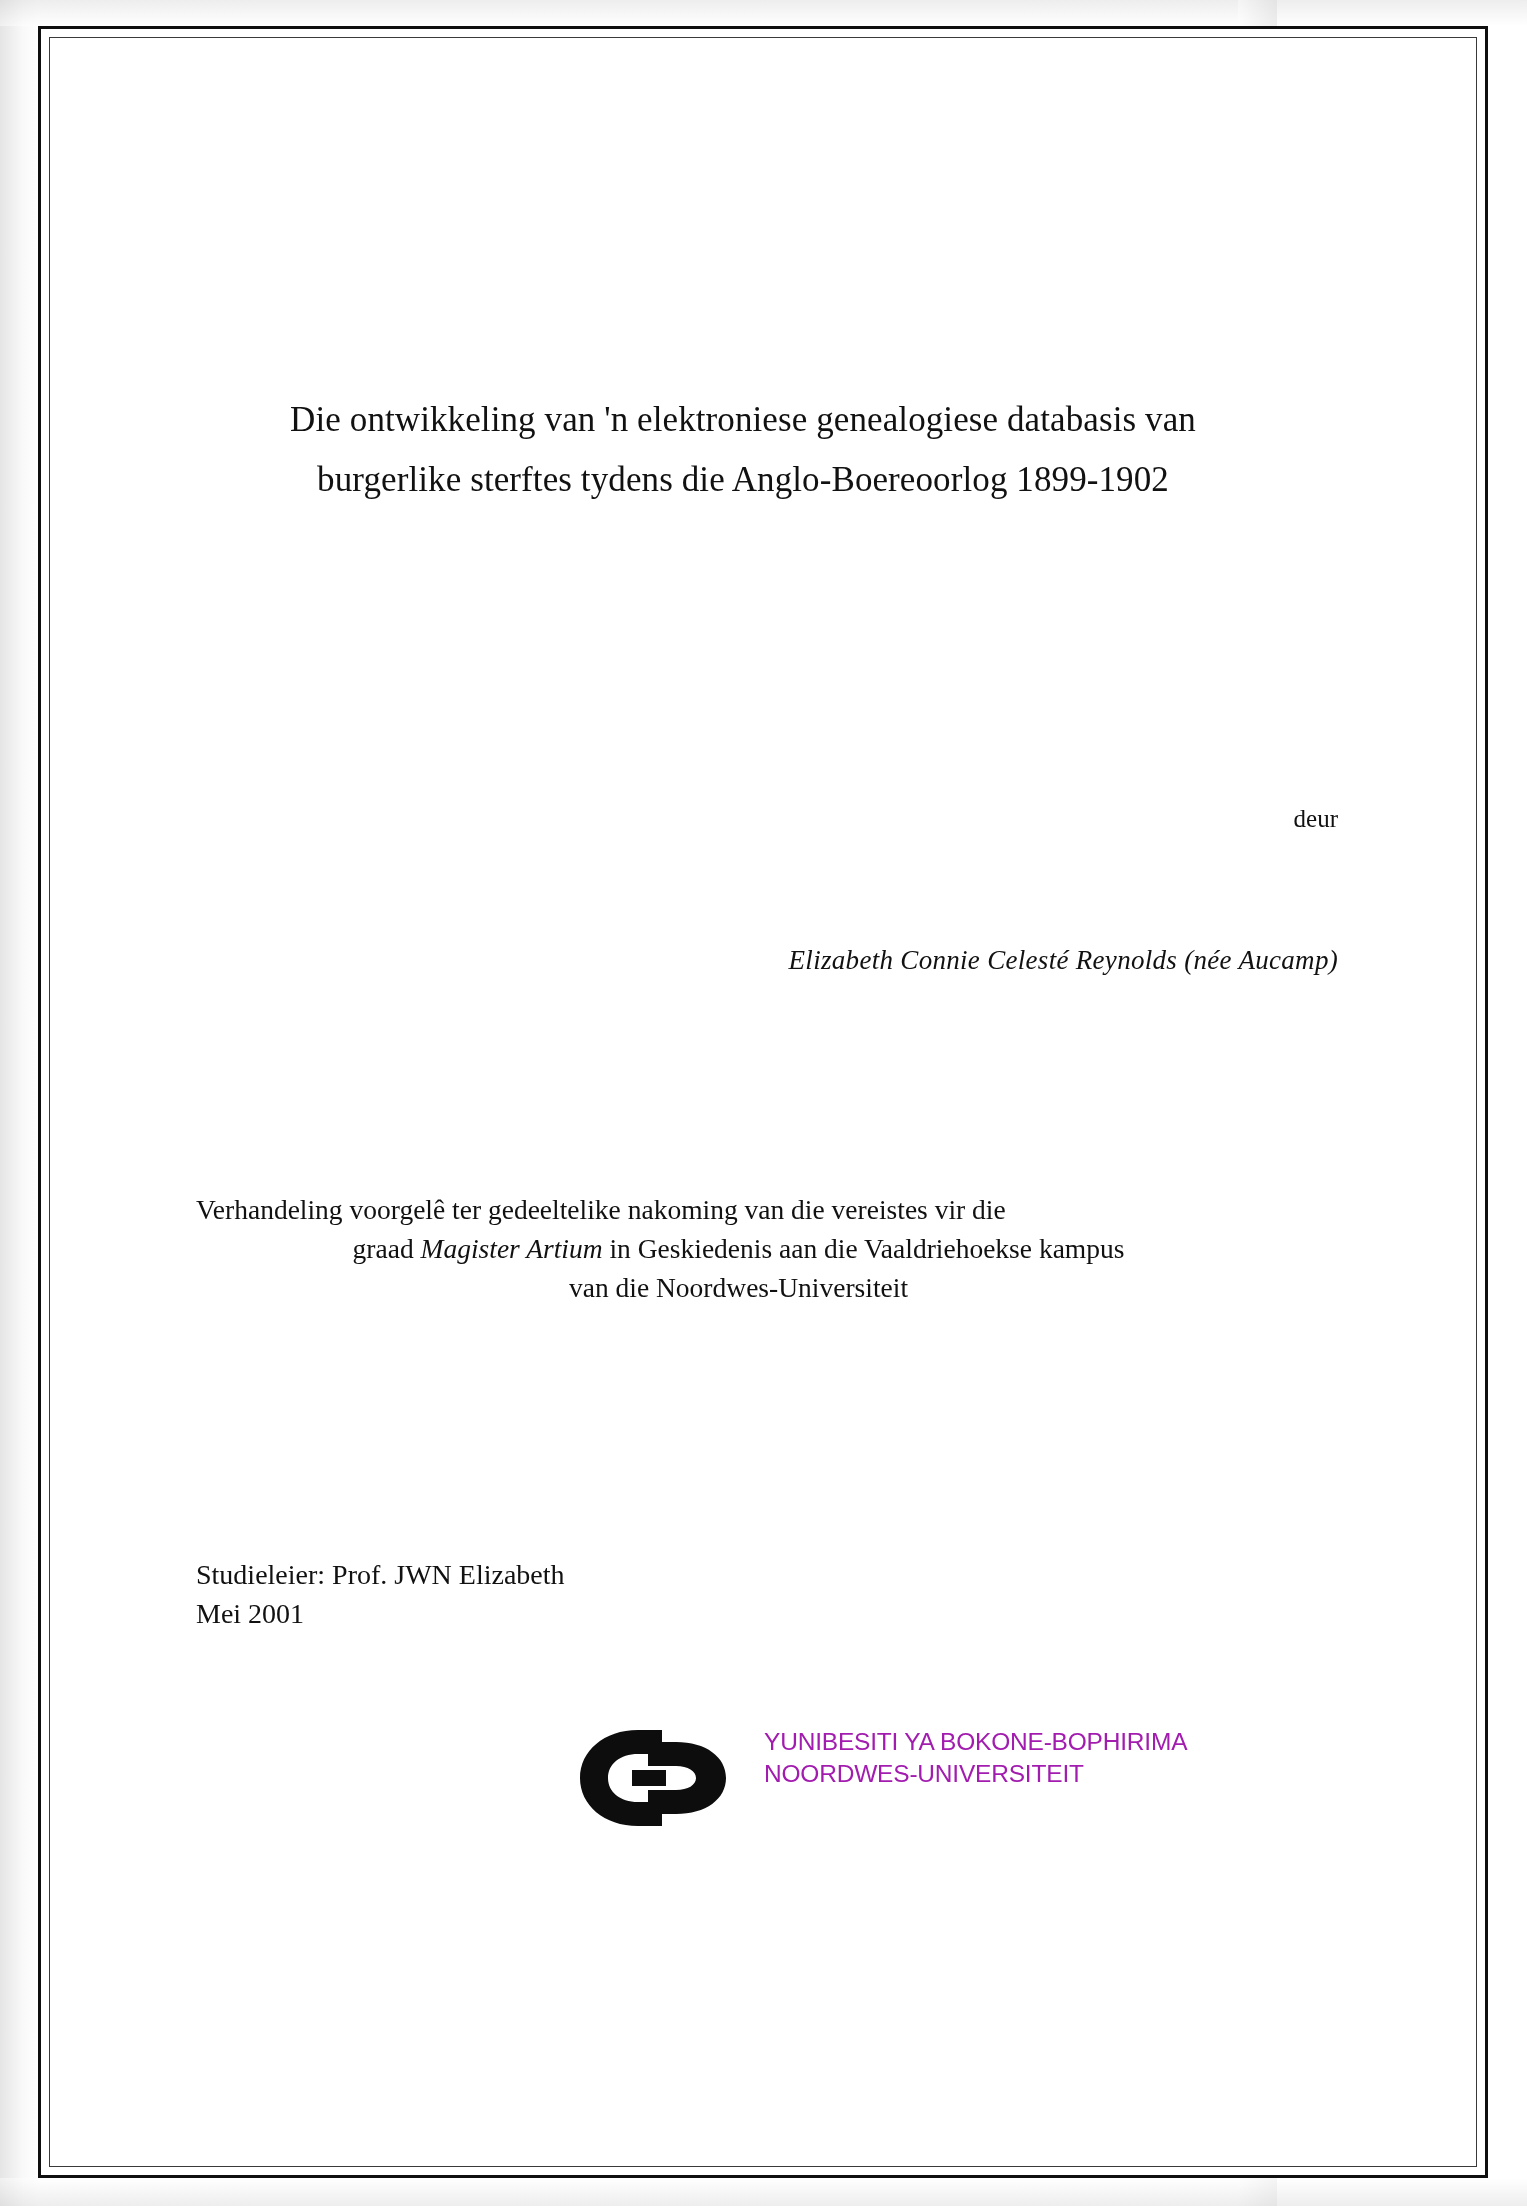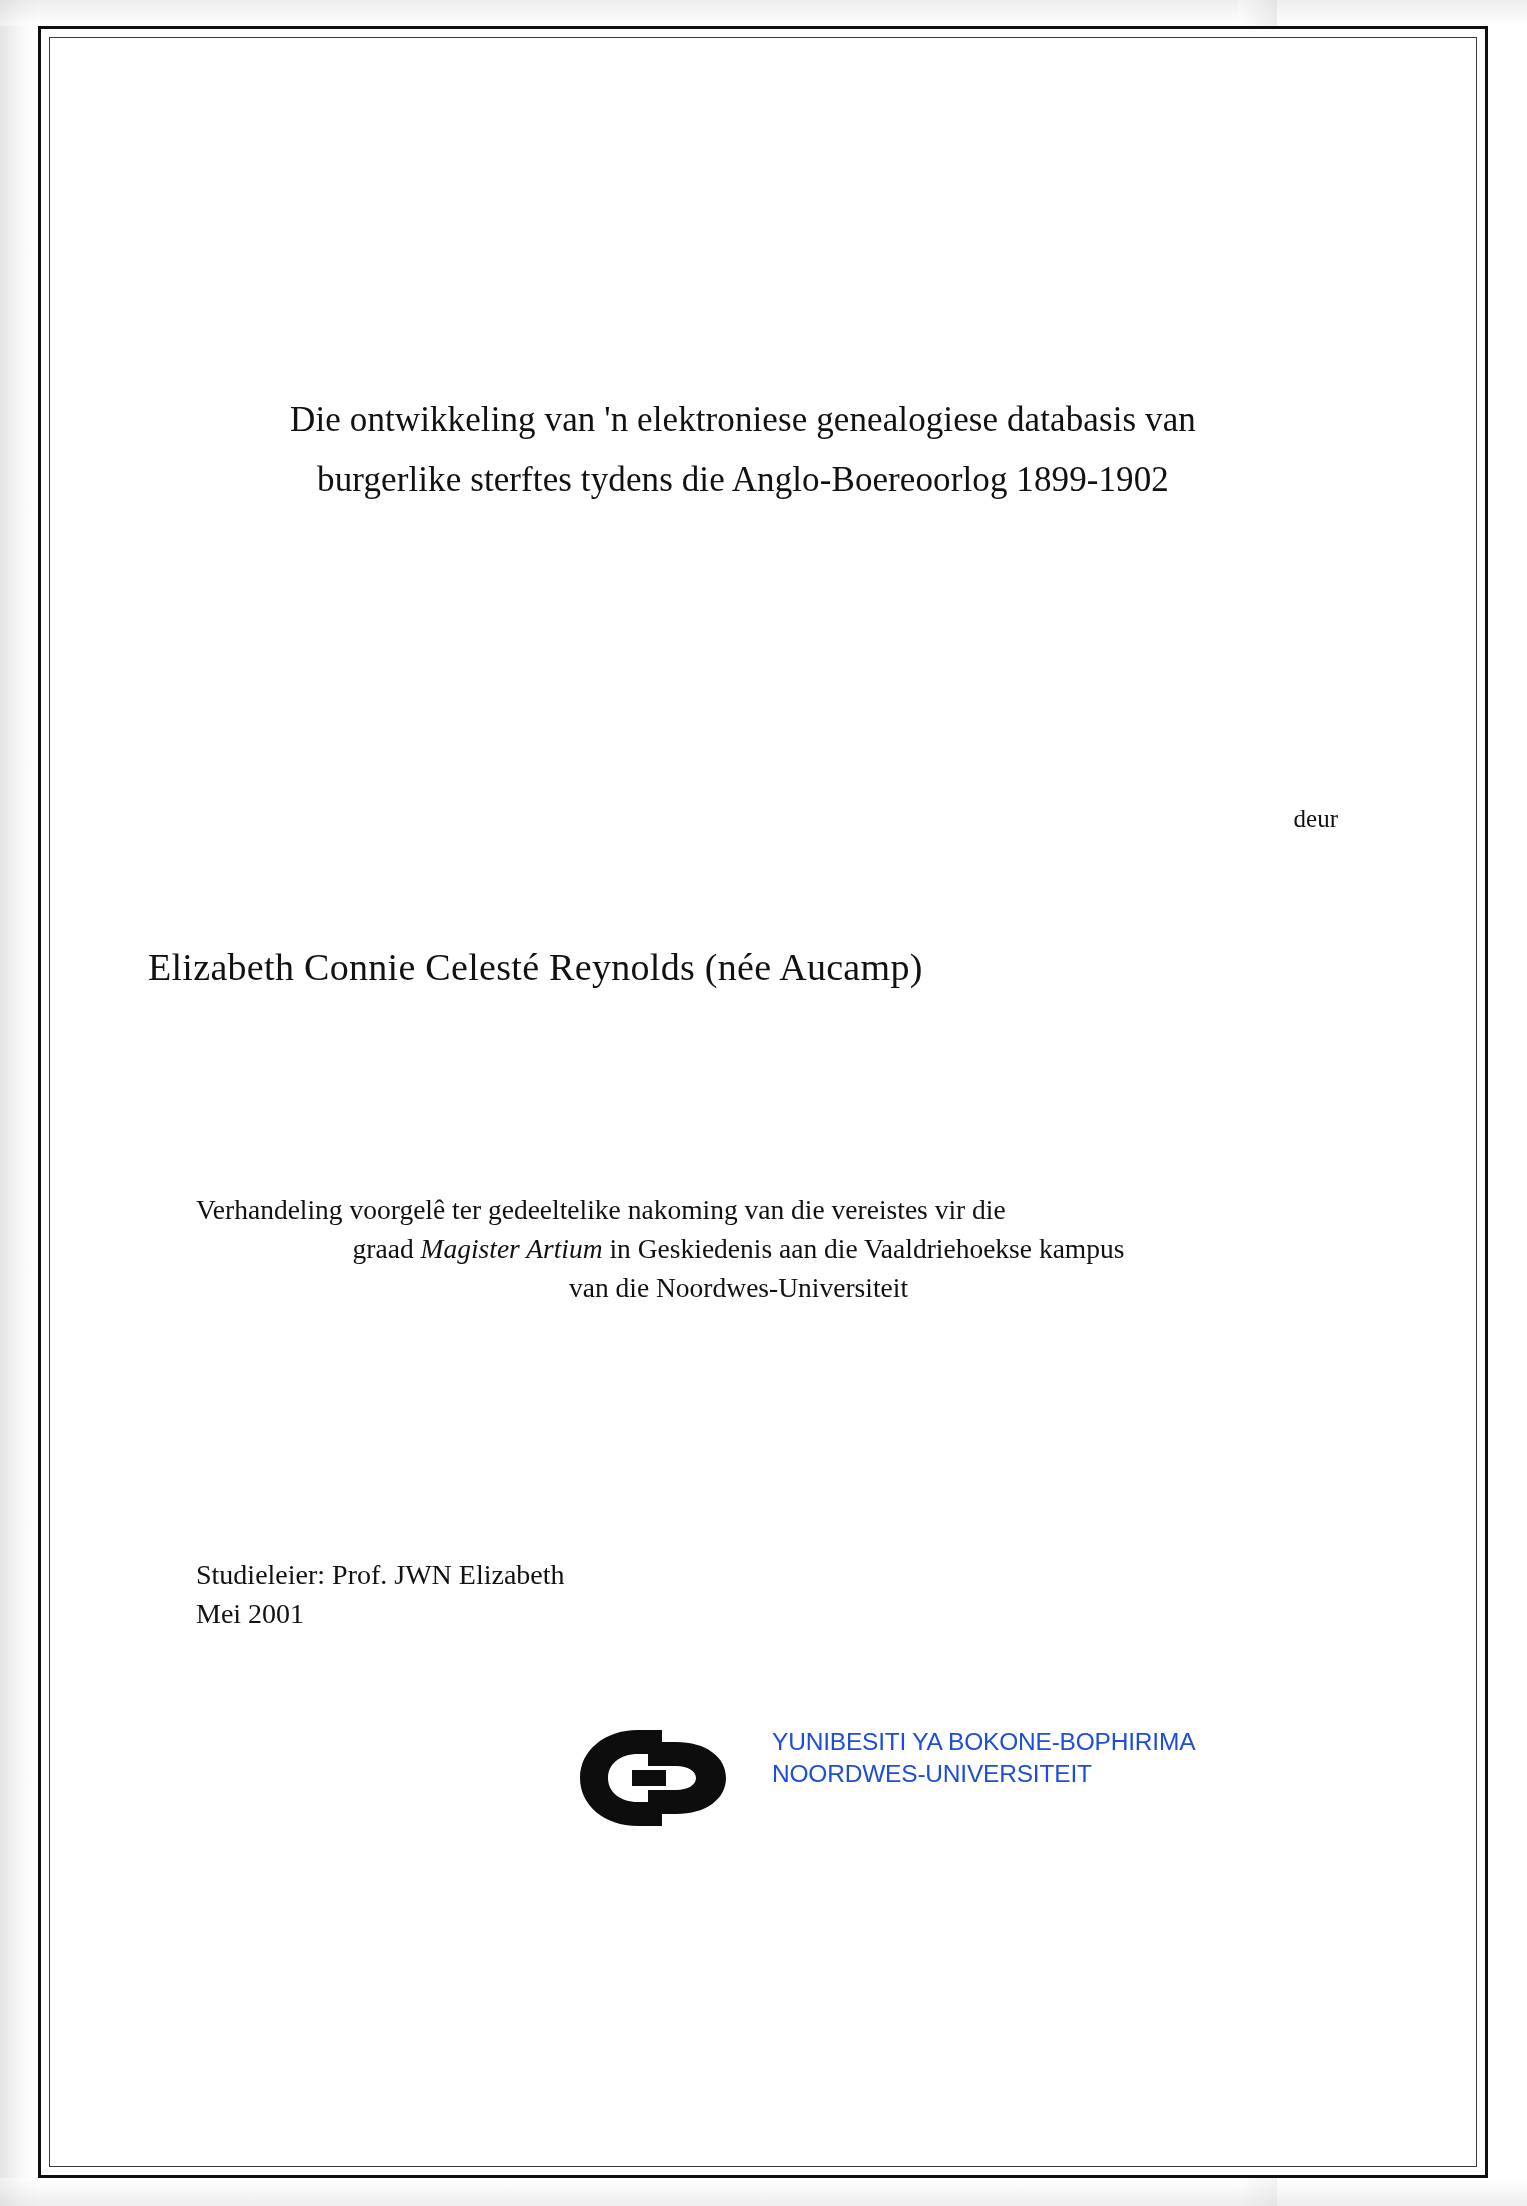--- a/index.html
+++ b/index.html
@@ -76,23 +76,24 @@
     width: 1190px;
     text-align: right;
     font-size: 25px;
   }
 
   .author {
     position: absolute;
     left: 0;
     top: 885px;
     width: 1190px;
-    text-align: left;
-    font-size: 38px;
+    text-align: right;
+    font-size: 27px;
     letter-spacing: 0.3px;
+    font-style: italic;
   }
 
   .statement {
     position: absolute;
     left: 48px;
     top: 1130px;
     width: 1085px;
     font-size: 27.5px;
     line-height: 1.42;
   }
@@ -126,28 +127,28 @@
   }
   .logo-mark {
     position: absolute;
     left: 0;
     top: 4px;
     width: 200px;
     height: 108px;
   }
   .logo-text {
     position: absolute;
-    left: 206px;
+    left: 198px;
     top: 6px;
     width: 440px;
     font-family: "Liberation Sans", sans-serif;
     font-size: 24.5px;
     line-height: 1.30;
     letter-spacing: -0.2px;
-    color: #1d4ed8;
+    color: #a21caf;
     white-space: nowrap;
   }
 
   
   .edge-shade-left {
     position: absolute;
     left: 0; top: 0;
     width: 38px; height: 2206px;
     background: linear-gradient(to right, #cfcfcf 0%, #f4f4f4 60%, #ffffff 100%);
     opacity: 0.55;

